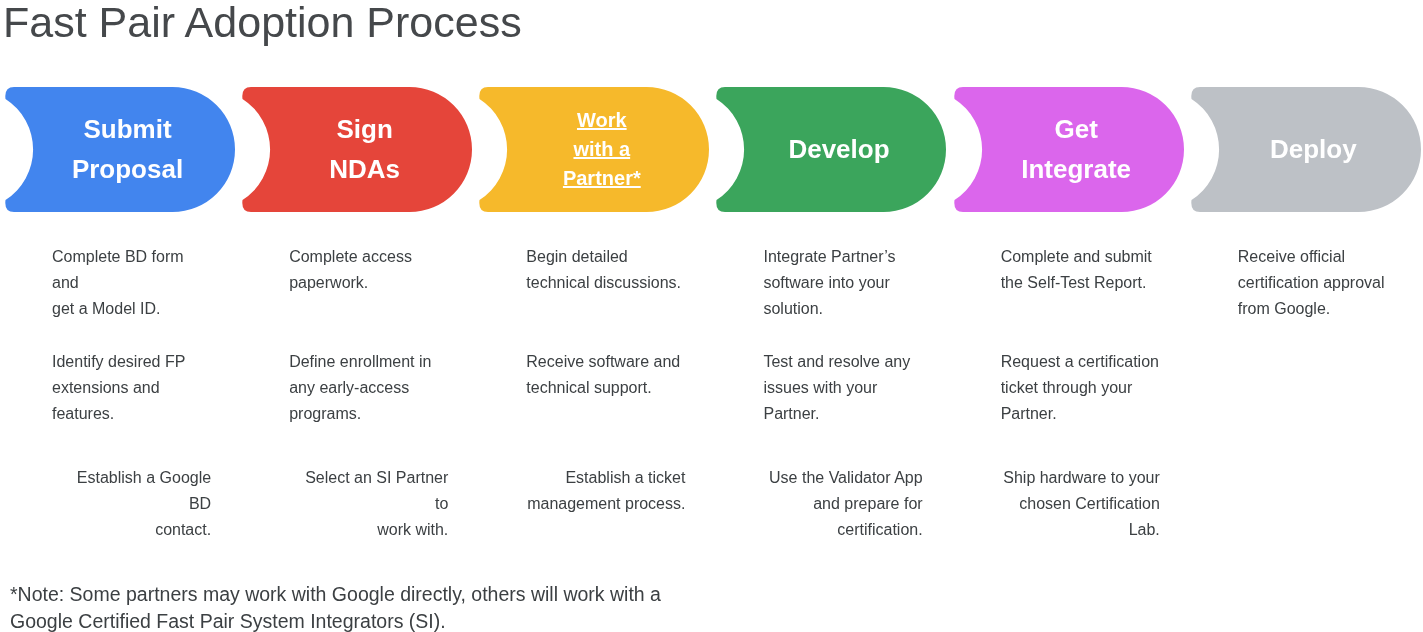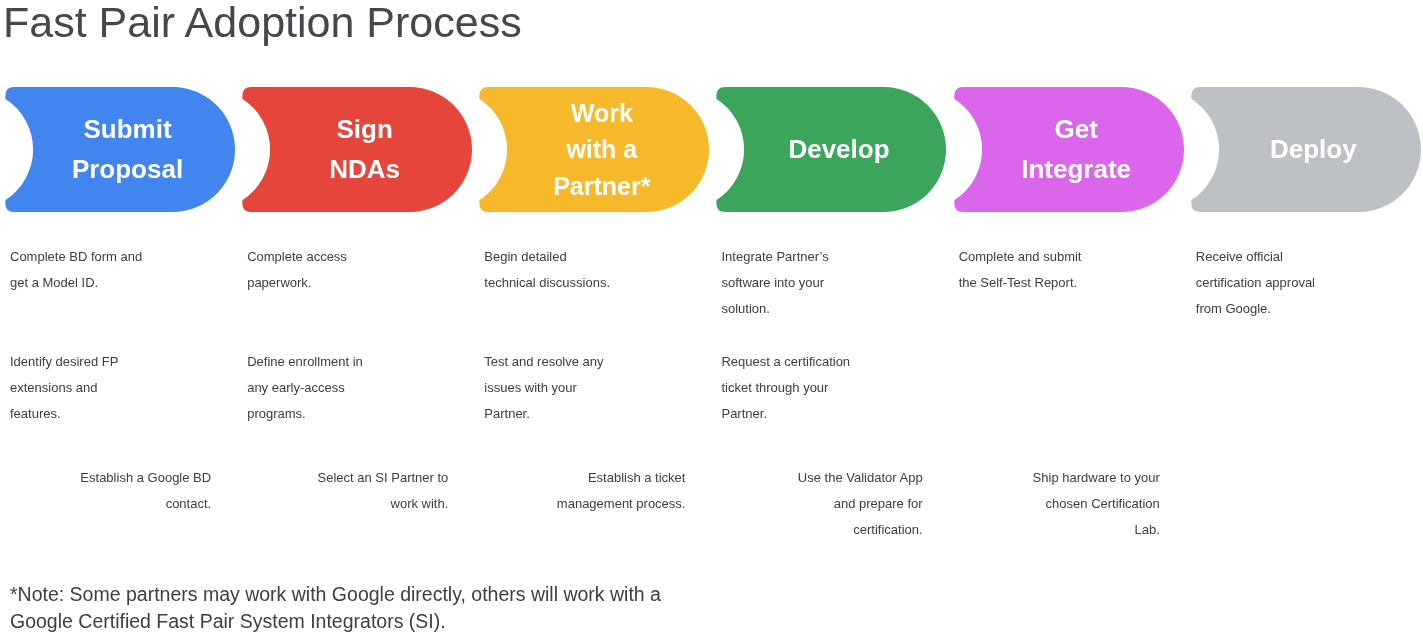--- a/index.html
+++ b/index.html
@@ -29,30 +29,31 @@
   .step-label{
     position:absolute;left:0;top:0;right:0;bottom:0;
     display:flex;align-items:center;justify-content:center;
     padding-left:26px;padding-right:8px;
     text-align:center;
     color:#ffffff;
     font-size:26px;font-weight:600;line-height:1.5;
     white-space:pre-line;
   }
   .step-label.tight{line-height:1.53;}
-  .step-label.threeline{line-height:1.45;font-size:25px;}
+  .step-label.threeline{line-height:1.45;font-size:20px;text-decoration:underline;}
   
   .row1{top:244px;}
   .row2{top:349px;}
   .row3{top:465px;text-align:right;}
   .cell{
     padding:0 26px 0 10px;
-    font-size:13px;line-height:26px;font-weight:400;
+    font-size:16px;line-height:26px;font-weight:400;
     color:#3C4043;
     white-space:pre-line;
+    margin-left:42px;
   }
   
   .note{
     position:absolute;left:10px;top:581px;
     font-size:19.5px;line-height:27px;
     color:#3C4043;
     white-space:pre-line;
   }
 </style>
 </head>
@@ -128,20 +129,22 @@
 from Google.</div>
 </div>
 
 <div class="cols row2">
   <div class="cell">Identify desired FP
 extensions and
 features.</div>
   <div class="cell">Define enrollment in
 any early-access
 programs.</div>
+  <div class="cell">Receive software and
+technical support.</div>
   <div class="cell">Test and resolve any
 issues with your
 Partner.</div>
   <div class="cell">Request a certification
 ticket through your
 Partner.</div>
 </div>
 
 <div class="cols row3">
   <div class="cell">Establish a Google BD

